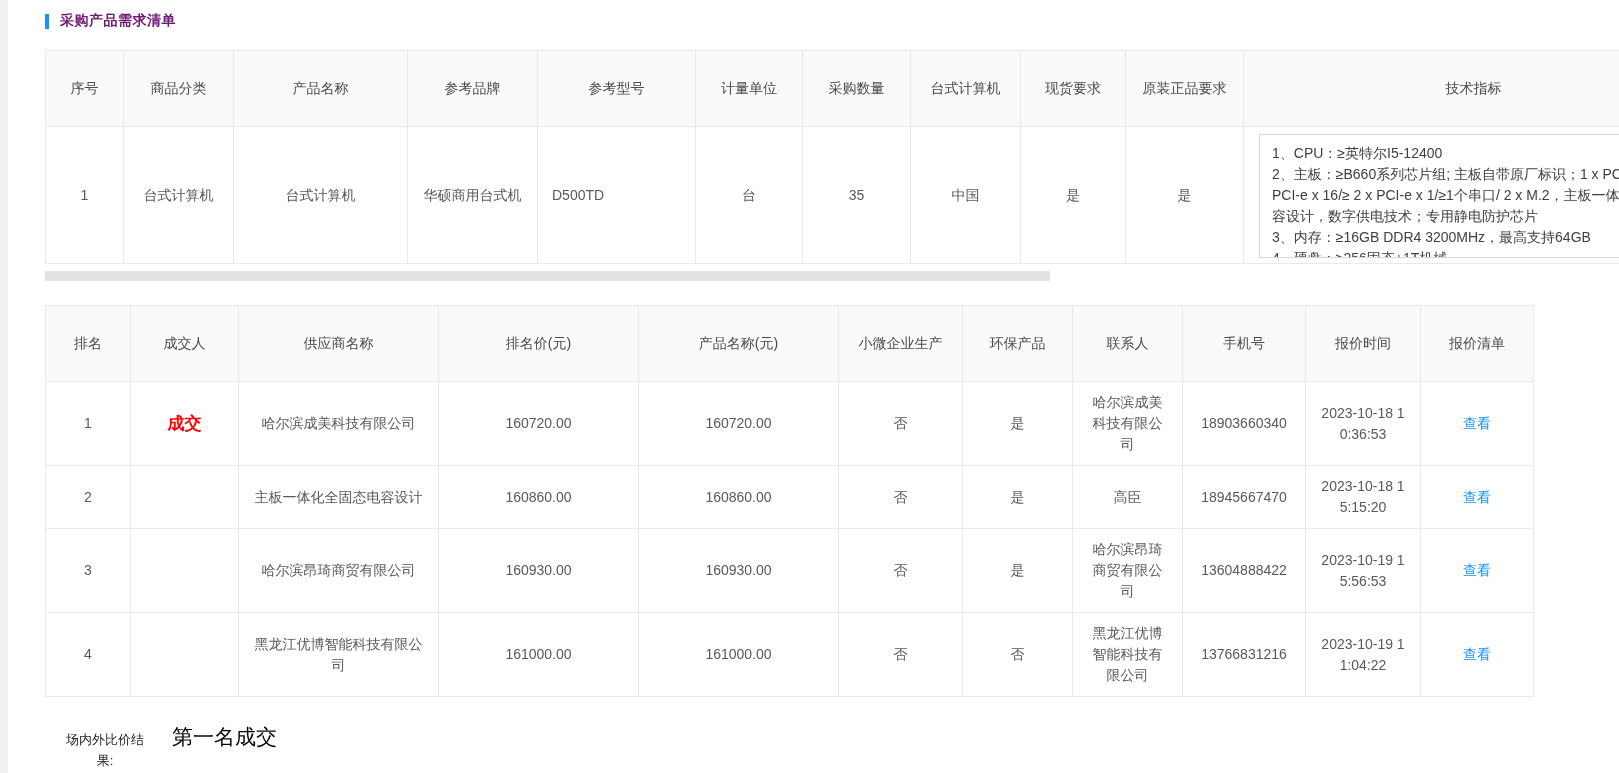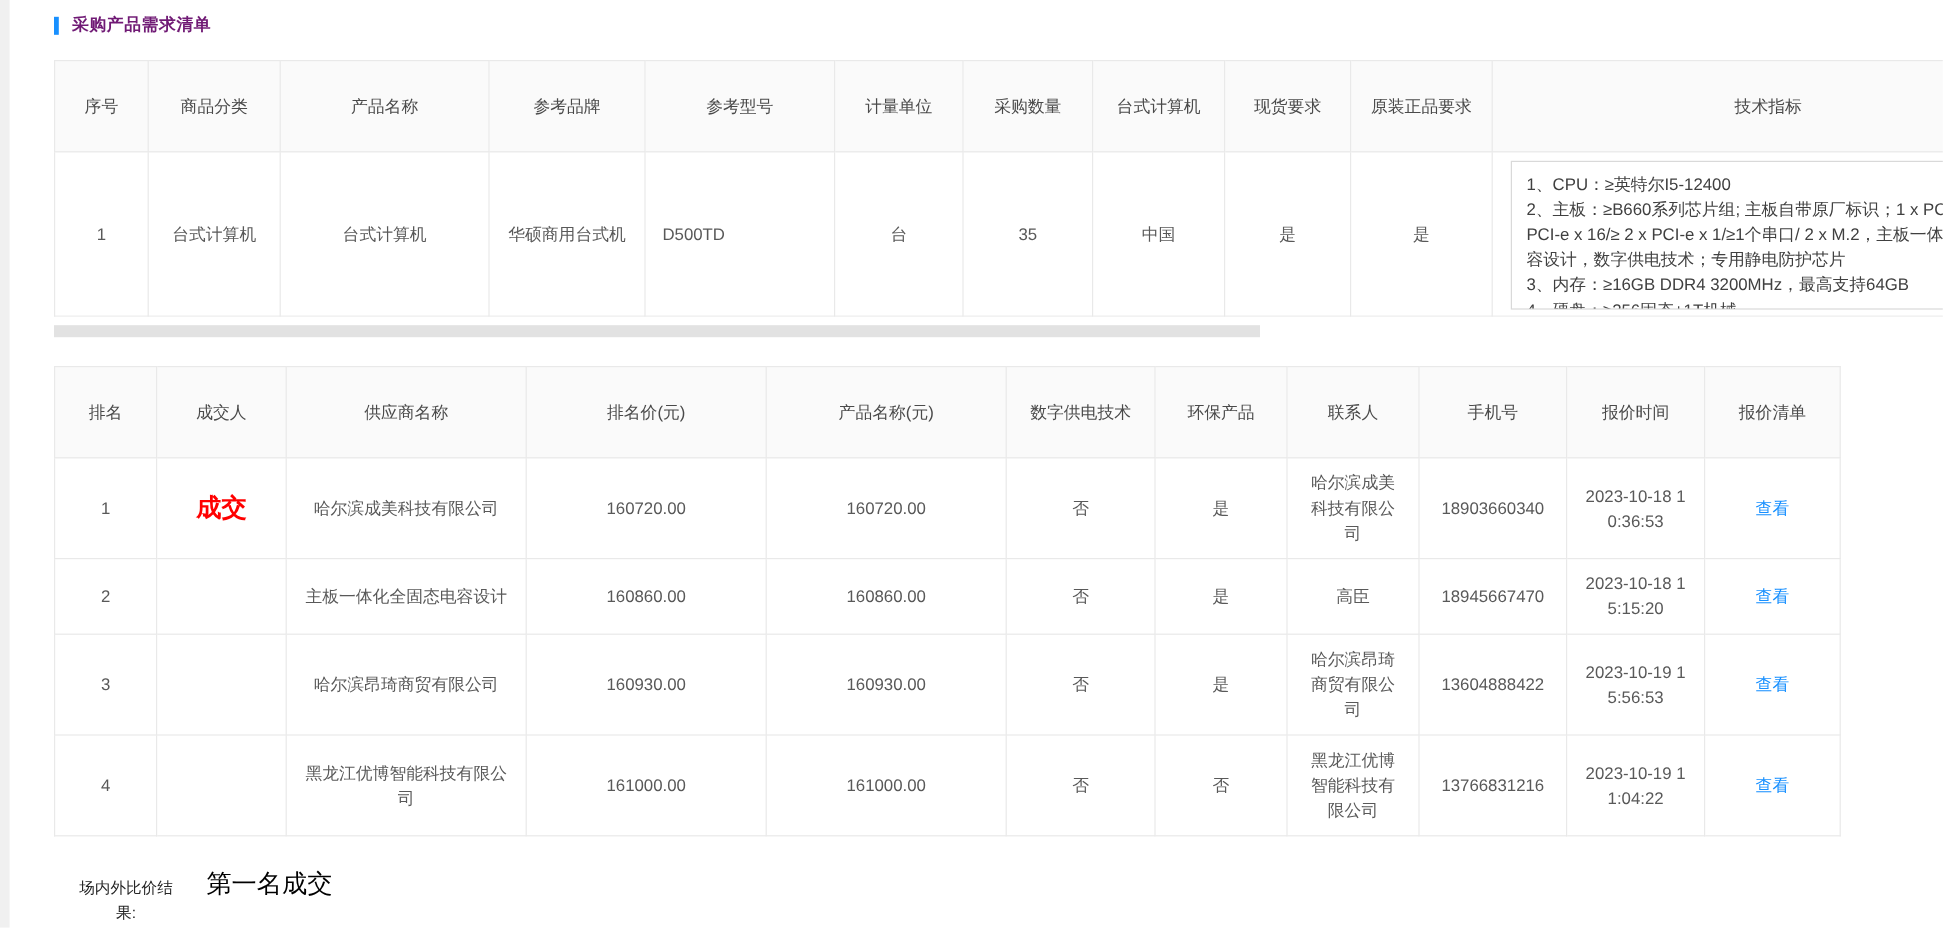--- a/index.html
+++ b/index.html
@@ -44,21 +44,21 @@
   .spec-line { white-space:pre; line-height:21px; font-size:14px; }
 
   .hscroll { width:1574px; height:10px; margin-top:7px; position:relative; }
   .hscroll-thumb { position:absolute; left:0; top:0; width:1005px; height:10px; background:#e2e2e2; }
 
   .gap { height:24px; }
 
   
   .t2 { width:1488px; }
   .t2 td { padding:10px 14px; }
-  .deal { color:#ff0000; font-weight:700; font-size:21px; }
+  .deal { color:#ff0000; font-weight:700; font-size:17px; }
   .view-link { color:#1890ff; text-decoration:none; cursor:pointer; font-size:14px; }
 
   
   .footer-result { display:flex; align-items:flex-start; margin-top:28px; margin-left:15px; }
   .footer-label {
     width:90px; font-size:13px; color:#262626;
     text-align:center; line-height:21px; padding-top:4px;
   }
   .footer-value { font-size:21px; font-weight:400; color:#000000; margin-left:22px; line-height:24px; }
 </style>
@@ -153,21 +153,21 @@
         <col style="width:115px">
         <col style="width:113px">
     </colgroup>
     <thead>
       <tr>
         <th>排名</th>
         <th>成交人</th>
         <th>供应商名称</th>
         <th>排名价(元)</th>
         <th>产品名称(元)</th>
-        <th>数字供电技术</th>
+        <th>小微企业生产</th>
         <th>环保产品</th>
         <th>联系人</th>
         <th>手机号</th>
         <th>报价时间</th>
         <th>报价清单</th>
       </tr>
     </thead>
     <tbody>
       <tr>
         <td>1</td>

